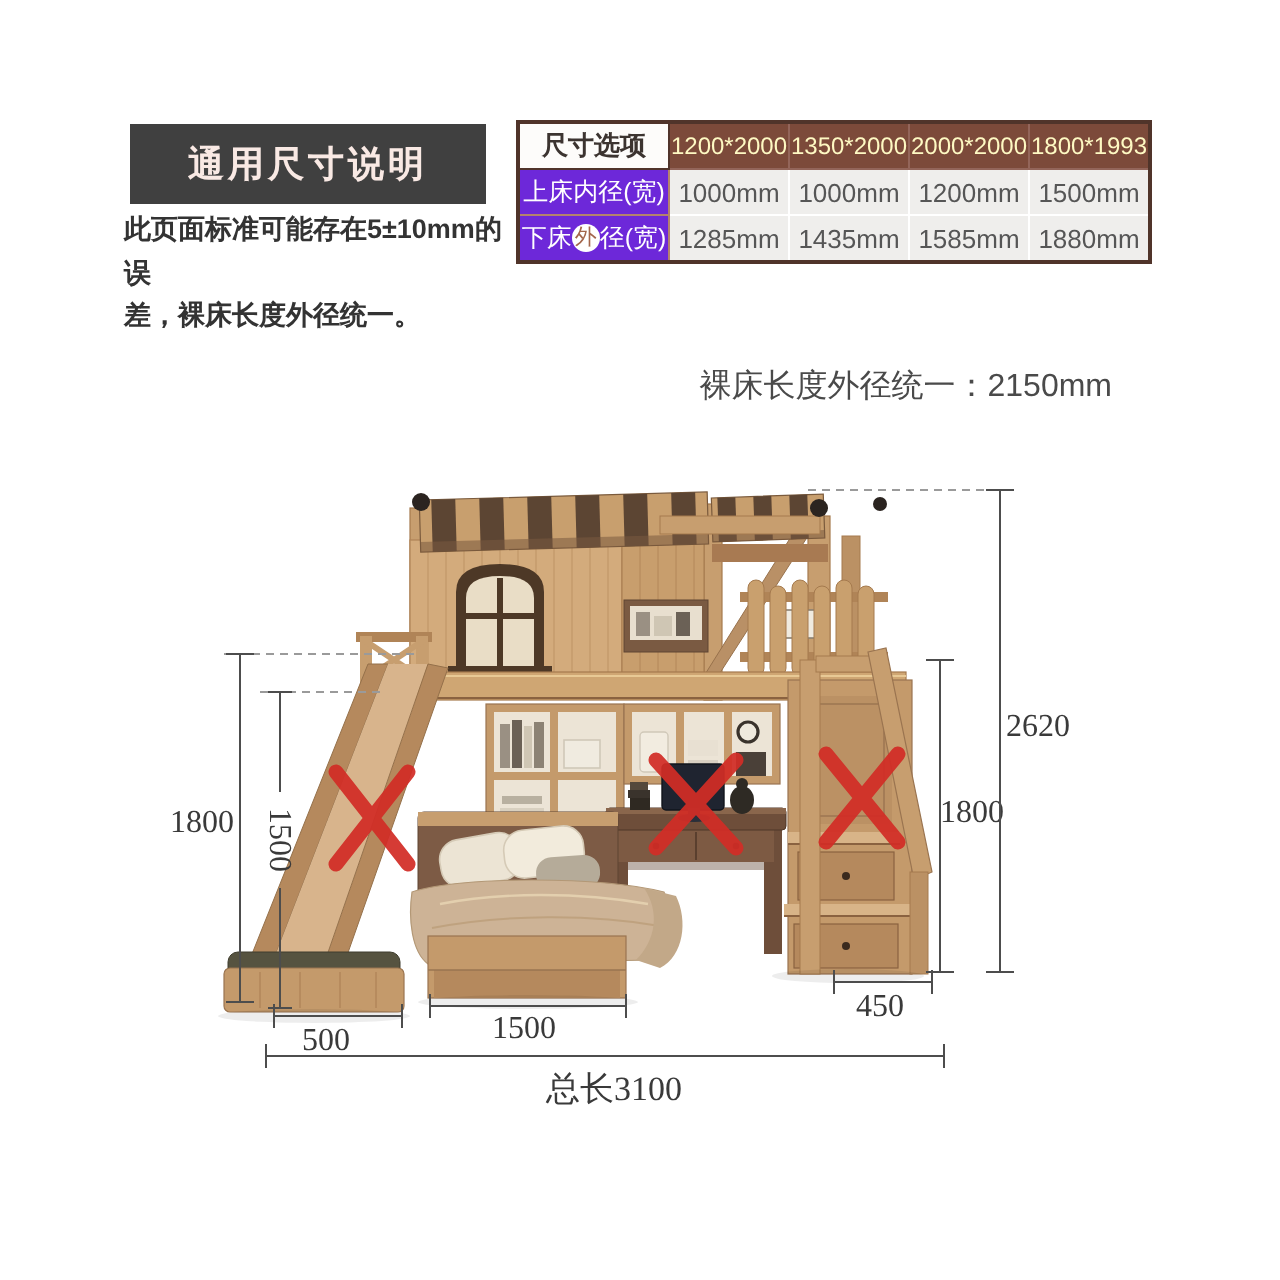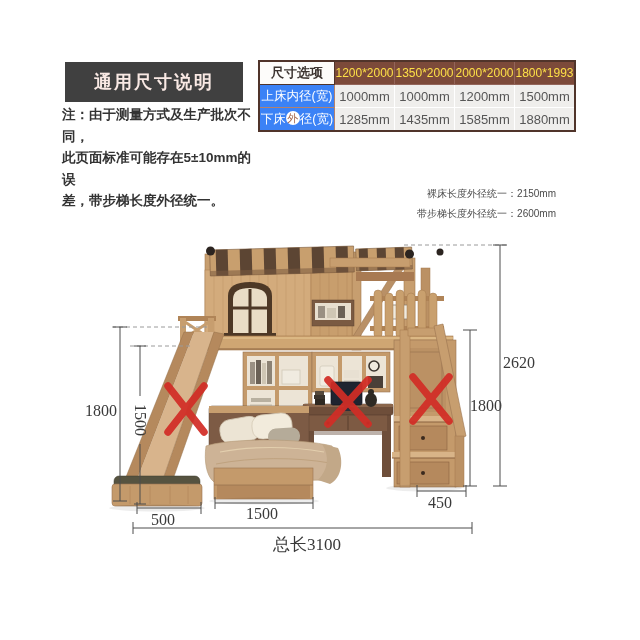--- a/index.html
+++ b/index.html
@@ -19,49 +19,48 @@
   }
   table.size-table{
     position:absolute;left:258px;top:60px;border-collapse:collapse;
     table-layout:fixed;width:311px;border:2px solid #50342a;
   }
   table.size-table th,table.size-table td{
     height:22px;padding:0;text-align:center;vertical-align:middle;
     overflow:hidden;white-space:nowrap;
   }
   .corner-cell{background:#fdfcfa;color:#3c3430;font-weight:bold;font-size:13px;width:74px;border:1px solid #50342a;}
-  .col-head{background:#7c4a3a;color:#fde047;font-weight:normal;font-size:12px;width:59px;border:1px solid #93655a;}
-  .row-label{background:#3b82f6;color:#ffffff;font-size:12.5px;border:1px solid #b4826d;}
+  .col-head{background:#7c4a3a;color:#fef9c3;font-weight:normal;font-size:12px;width:59px;border:1px solid #93655a;}
+  .row-label{background:#6d28d9;color:#ffffff;font-size:12.5px;border:1px solid #b4826d;}
   .data-cell{background:#efeeec;color:#565656;font-size:13px;border:1px solid #ffffff;margin-left:32px;}
   .circ{
     display:inline-block;width:14px;height:14px;line-height:14px;border-radius:50%;
     background:#ffffff;color:#a3664c;font-size:11px;vertical-align:1px;text-align:center;
   }
   .below-notes{
     position:absolute;left:300px;top:184px;width:256px;text-align:right;
-    font-size:10px;line-height:20px;color:#4a4a4a;
+    font-size:16px;line-height:20px;color:#4a4a4a;
   }
   svg.diagram{position:absolute;left:0;top:0;}
   .dim-label{
     font-family:"Liberation Serif","DejaVu Serif",serif;
     font-size:16px;fill:#3a3a3a;
   }
   .dim-line{stroke:#4d4d4d;stroke-width:1;fill:none;}
   .dash-line{stroke:#9a9a9a;stroke-width:1;stroke-dasharray:4 3;fill:none;}
   .xmark{stroke:#d22d26;stroke-width:7.5;stroke-linecap:round;opacity:.93;}
 </style>
 </head>
 <body>
 
 <div class="banner">通用尺寸说明</div>
 
 <div class="note">
-  <div>注：由于测量方式及生产批次不同，</div>
   <div>此页面标准可能存在5±10mm的误</div>
-  <div>差，带步梯长度外径统一。</div>
+  <div>差，裸床长度外径统一。</div>
 </div>
 
 <table class="size-table">
   <tbody>
       <tr>
     <th class="corner-cell">尺寸选项</th>
     <th class="col-head">1200*2000</th>
     <th class="col-head">1350*2000</th>
     <th class="col-head">2000*2000</th>
     <th class="col-head">1800*1993</th>
@@ -78,21 +77,20 @@
     <td class="data-cell">1285mm</td>
     <td class="data-cell">1435mm</td>
     <td class="data-cell">1585mm</td>
     <td class="data-cell">1880mm</td>
   </tr>
 </tbody>
   </table>
 
 <div class="below-notes">
   <div>裸床长度外径统一：2150mm</div>
-  <div>带步梯长度外径统一：2600mm</div>
 </div>
 
 <svg class="diagram" width="640" height="640" viewBox="0 0 640 640" xmlns="http://www.w3.org/2000/svg">
 
   <g>
 
     <rect x="205" y="254" width="11" height="96" fill="#c79e6f" stroke="#a57a4e" stroke-width="0.6"></rect>
     <rect x="352" y="252" width="9" height="98" fill="#c79e6f" stroke="#a57a4e" stroke-width="0.6"></rect>
     <rect x="404" y="258" width="11" height="92" fill="#c79e6f" stroke="#a57a4e" stroke-width="0.6"></rect>
     <rect x="421" y="268" width="9" height="82" fill="#bb9164" stroke="#a57a4e" stroke-width="0.5"></rect>

